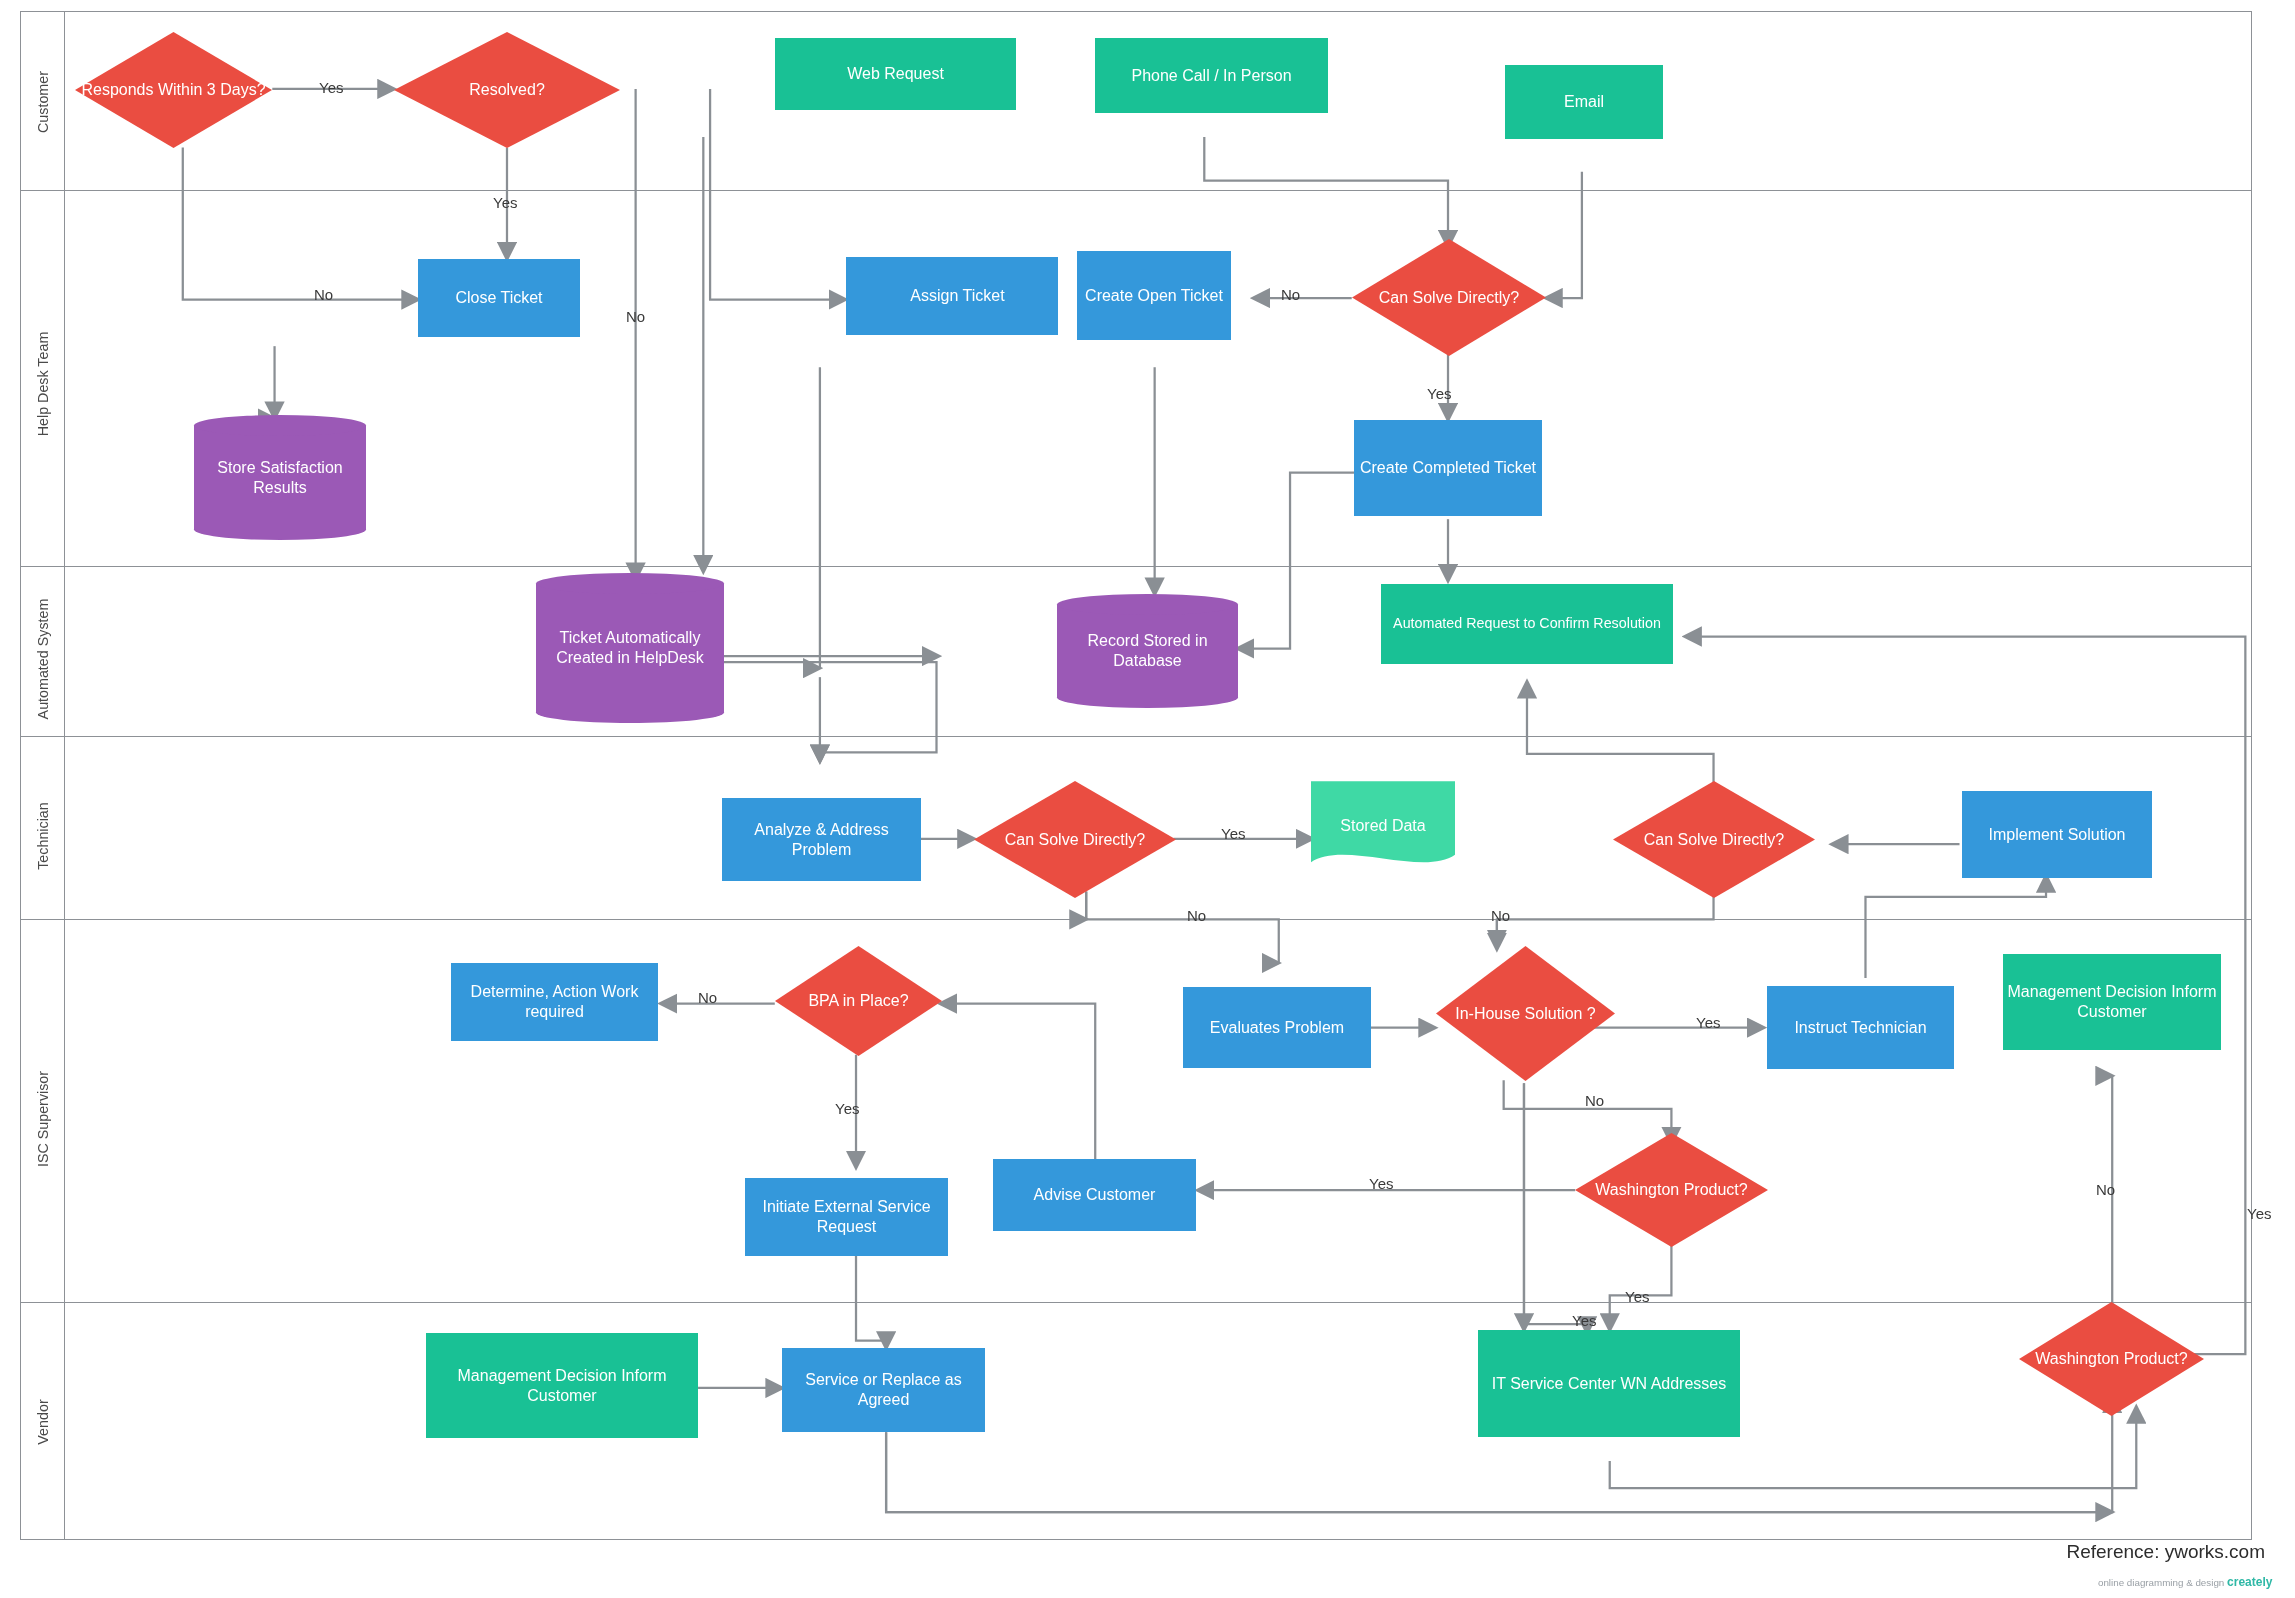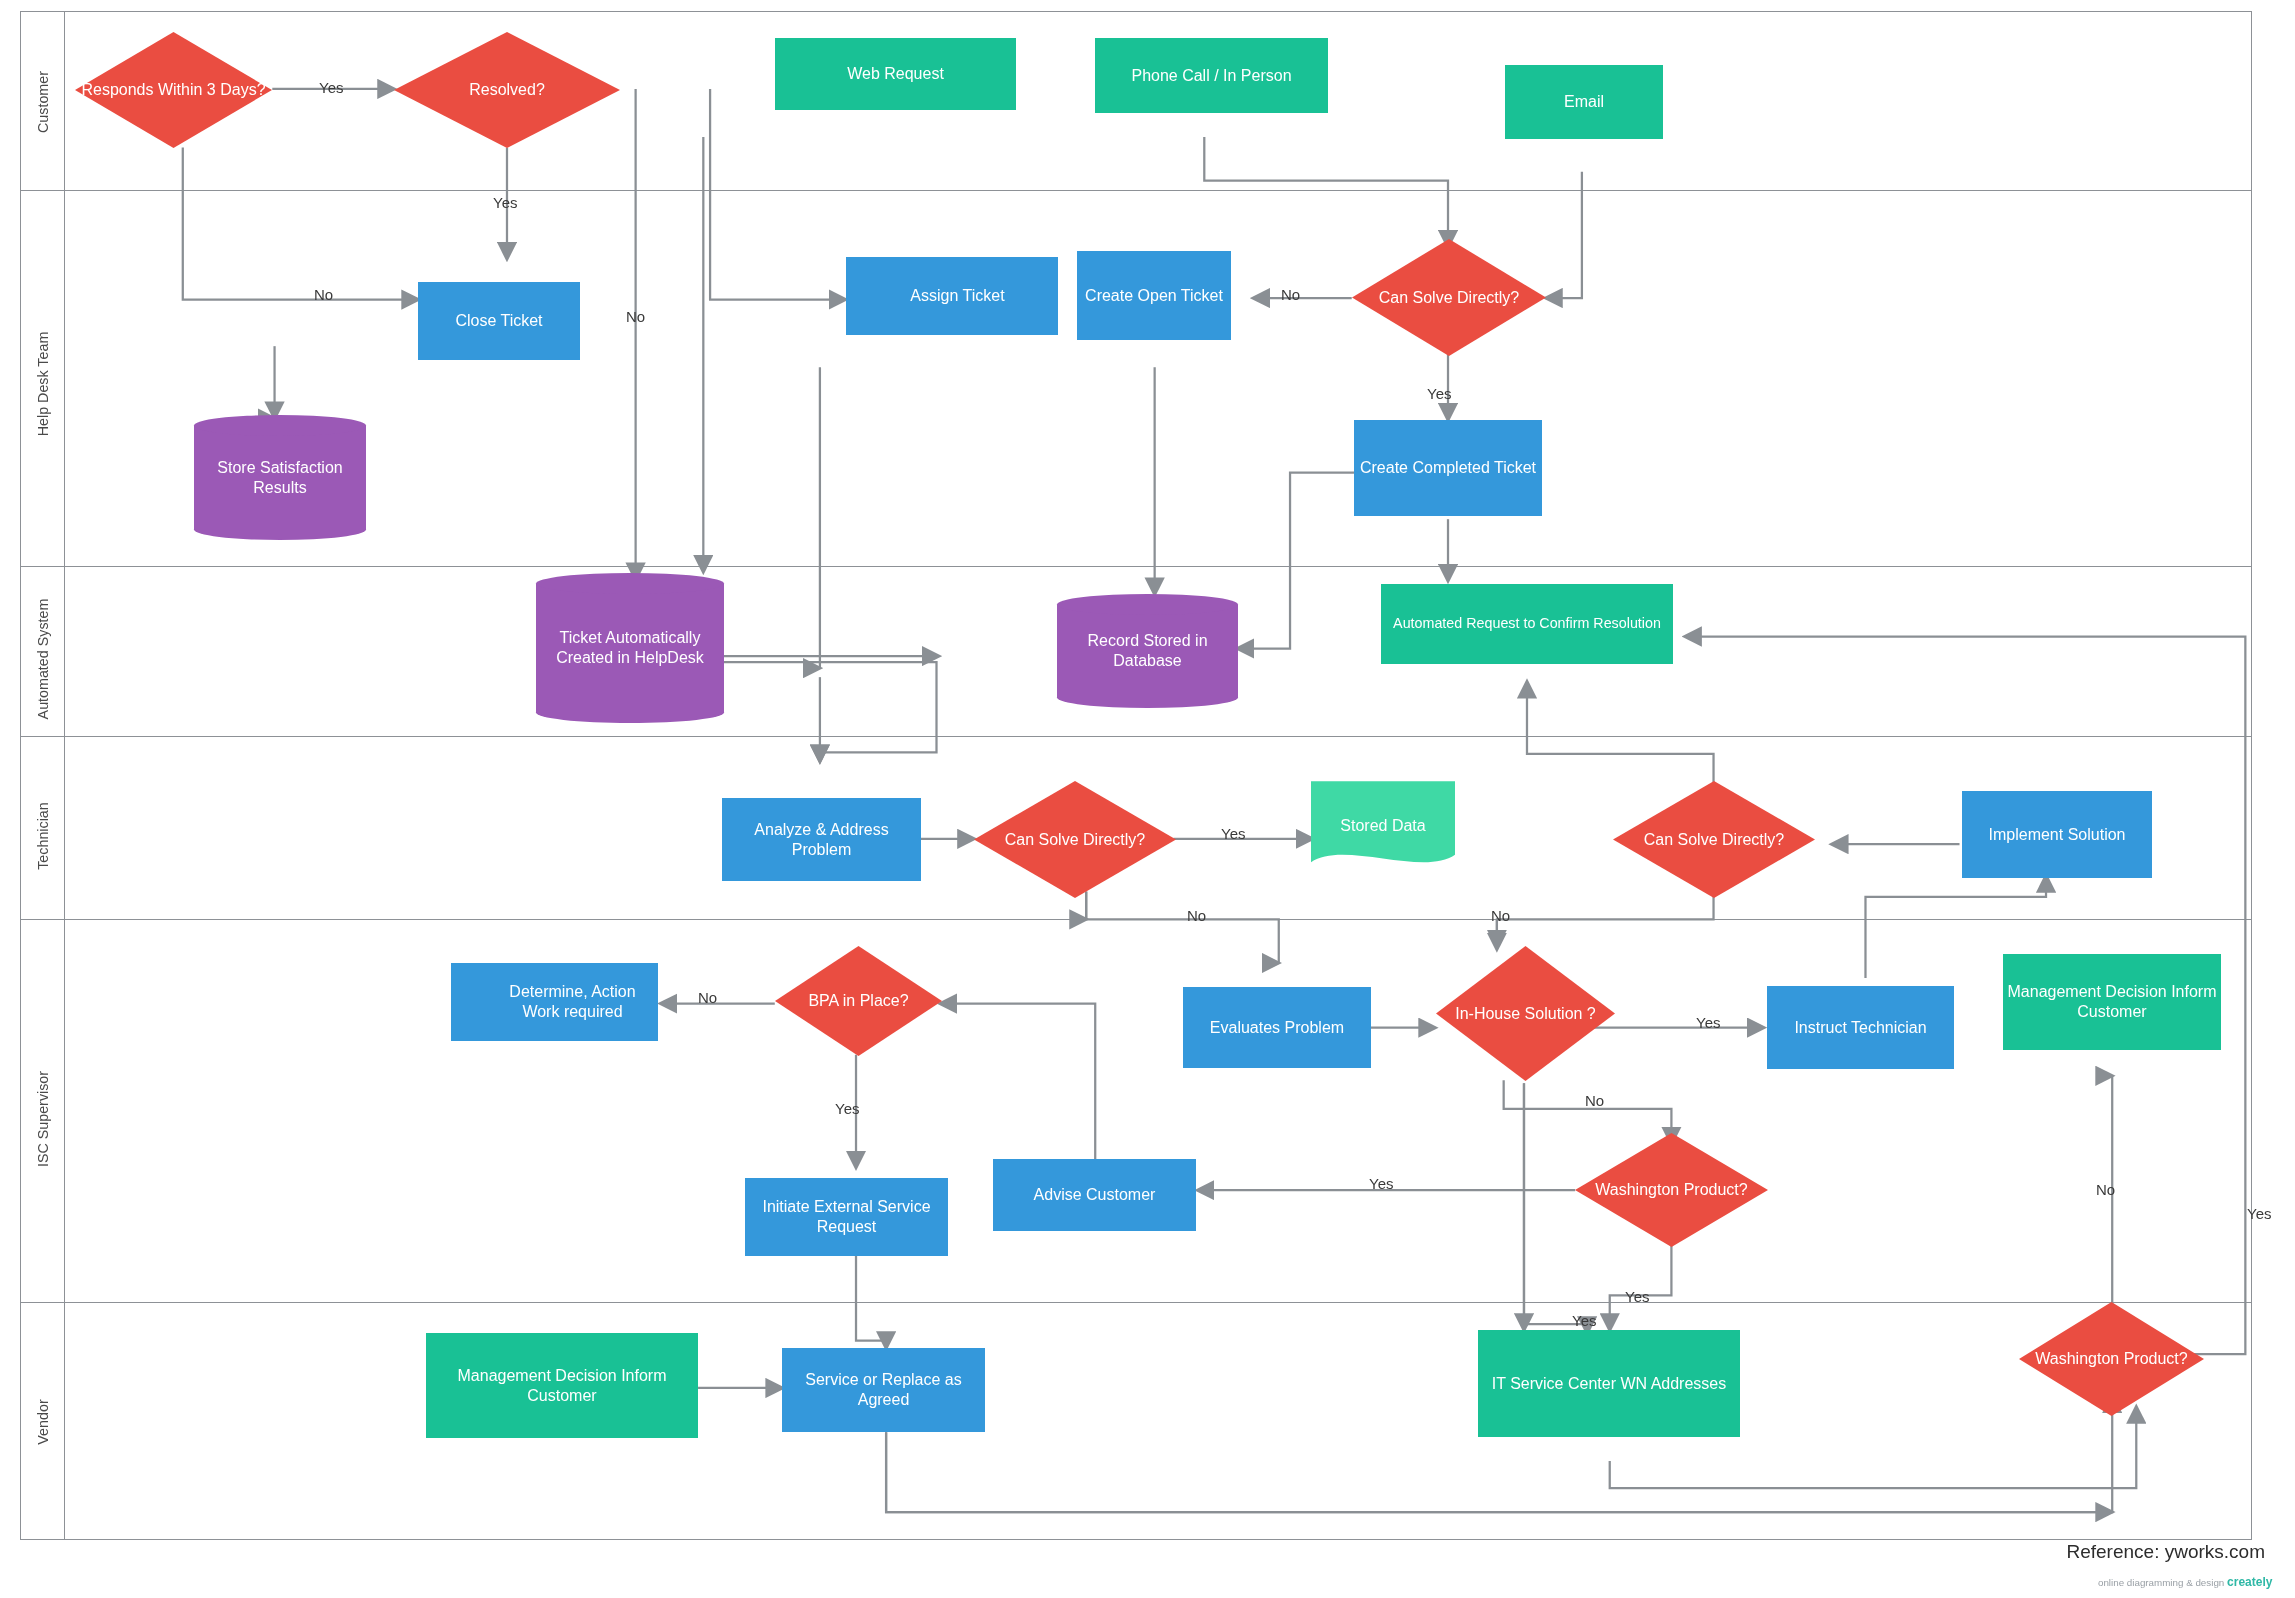--- a/index.html
+++ b/index.html
@@ -163,21 +163,21 @@
   </div>
 
   <div class="node rect-green" style="left:775px;top:38px;width:241px;height:72px;">
     <span>Web Request</span>
   </div>
 
   <div class="node rect-green" style="left:1505px;top:65px;width:158px;height:74px;">
     <span>Email</span>
   </div>
 
-  <div class="node rect-blue" style="left:418px;top:259px;width:162px;height:78px;margin-top:23px;">
+  <div class="node rect-blue" style="left:418px;top:259px;width:162px;height:78px;">
     <span>Close Ticket</span>
   </div>
 
   <div class="node rect-blue" style="left:846px;top:257px;width:212px;height:78px;padding-left:14px;">
     <span>Assign Ticket</span>
   </div>
 
   <div class="node rect-blue" style="left:1077px;top:251px;width:154px;height:89px;">
     <span>Create Open Ticket</span>
   </div>
@@ -234,21 +234,21 @@
 
   <div class="diamond-wrap" style="left:1613px;top:781px;width:202px;height:117px;">
     <div class="diamond"></div>
     <div class="diamond-text">Can Solve Directly?</div>
   </div>
 
   <div class="node rect-blue" style="left:1962px;top:791px;width:190px;height:87px;">
     <span>Implement Solution</span>
   </div>
 
-  <div class="node rect-blue" style="left:451px;top:963px;width:207px;height:78px;padding-left:39px;">
+  <div class="node rect-blue" style="left:451px;top:963px;width:207px;height:78px;">
     <span>Determine, Action Work required</span>
   </div>
 
   <div class="diamond-wrap" style="left:775px;top:946px;width:167px;height:110px;">
     <div class="diamond"></div>
     <div class="diamond-text">BPA in Place?</div>
   </div>
 
   <div class="node rect-blue" style="left:1183px;top:987px;width:188px;height:81px;">
     <span>Evaluates Problem</span>

